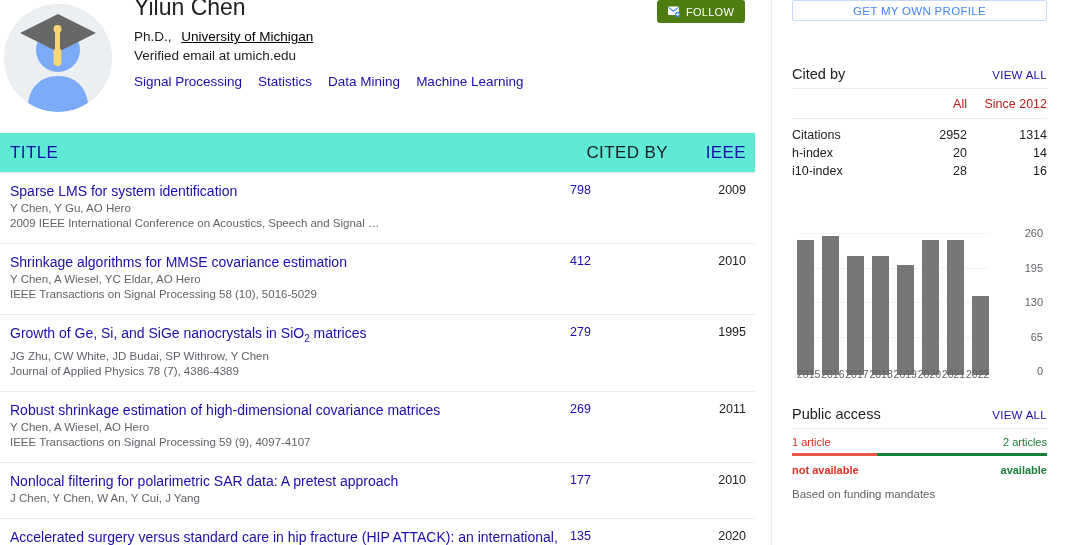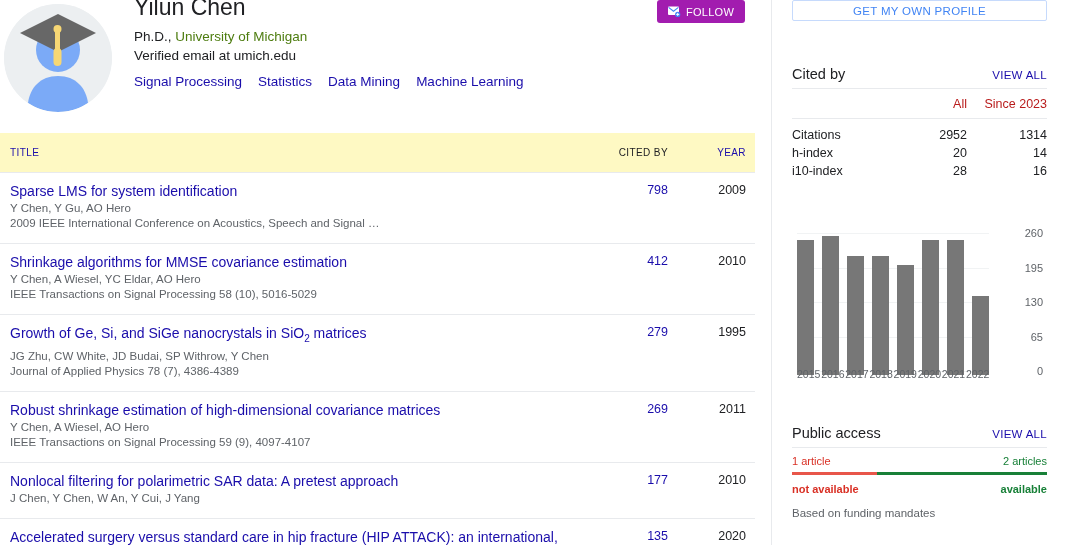--- a/index.html
+++ b/index.html
@@ -65,41 +65,43 @@
     color: #202124;
     line-height: 19px;
     margin-top: 5px;
   }
   .prof-line2 {
     font-size: 13.5px;
     color: #202124;
     line-height: 19px;
   }
   .aff-link {
-    color: #4d7c0f;
+    color: #000000;
+    text-decoration: underline;
     cursor: pointer;
+    margin-left: 6px;
   }
   .interests {
     margin-top: 8px;
     font-size: 13.5px;
     line-height: 18px;
   }
   .interests a {
     color: #1a0dab;
     text-decoration: none;
     margin-right: 16px;
     cursor: pointer;
   }
   .follow-btn {
     position: absolute;
     left: 657px;
     top: 0px;
     width: 88px;
     height: 23px;
-    background: #a21caf;
+    background: #4d7c0f;
     border-radius: 3px;
     color: #ffffff;
     font-size: 11px;
     letter-spacing: 0.3px;
     display: flex;
     align-items: center;
     justify-content: center;
     gap: 5px;
     cursor: pointer;
     border: none;
@@ -108,25 +110,25 @@
   .follow-btn .mail-icon { display: flex; align-items: center; }
 
   
   .pub-table {
     position: absolute;
     left: 0;
     top: 133px;
     width: 755px;
   }
   .pub-head {
-    background: #fef9c3;
+    background: #5eead4;
     height: 39px;
     display: flex;
     align-items: center;
-    font-size: 10px;
+    font-size: 17px;
     letter-spacing: 0.4px;
     border-bottom: 1px solid #e8eaed;
   }
   .col-title { width: 560px; padding-left: 10px; color: #1a0dab; cursor: pointer;}
   .col-cited { width: 98px; text-align: right; color: #202124; }
   .col-year  { width: 78px; text-align: right; padding-right: 9px; color: #1a0dab; cursor: pointer;}
 
   .pub-row {
     display: flex;
     align-items: flex-start;
@@ -147,21 +149,20 @@
     color: #5f6368;
     line-height: 15px;
   }
   .pub-venue {
     font-size: 11.5px;
     color: #5f6368;
     line-height: 15px;
   }
   .pub-cited {
     width: 98px;
-    text-align: right;
     font-size: 12.5px;
     color: #1a0dab;
     cursor: pointer;
     padding-top: 1px;
   }
   .pub-year {
     width: 78px;
     text-align: right;
     padding-right: 9px;
     font-size: 12.5px;
@@ -366,21 +367,21 @@
           </svg>
         </span>
         <span>FOLLOW</span>
       </button>
     </div>
 
     <div class="pub-table">
       <div class="pub-head">
         <div class="col-title">TITLE</div>
         <div class="col-cited">CITED BY</div>
-        <div class="col-year">YEAR</div>
+        <div class="col-year">IEEE</div>
       </div>
       <div id="pub-rows">
           <div class="pub-row">
             <div class="pub-main">
               <div class="pub-title">Sparse LMS for system identification</div>
               <div class="pub-authors">Y Chen, Y Gu, AO Hero</div>
               <div class="pub-venue">2009 IEEE International Conference on Acoustics, Speech and Signal …</div>
             </div>
             <div class="pub-cited">798</div>
             <div class="pub-year">2009</div>
@@ -440,21 +441,21 @@
     <div class="panel" style="top:66px;">
       <div class="panel-head">
         <div class="panel-title">Cited by</div>
         <div class="panel-viewall">VIEW ALL</div>
       </div>
       <table class="cite-table">
         <tbody>
           <tr class="cite-hdr">
             <td class="c-label"></td>
             <td class="c-all">All</td>
-            <td class="c-since">Since 2023</td>
+            <td class="c-since">Since 2012</td>
           </tr>
         </tbody>
         <tbody id="metric-rows">
             <tr class="cite-row">
               <td class="c-label">Citations</td>
               <td class="c-all">2952</td>
               <td class="c-since">1314</td>
             </tr>
             <tr class="cite-row">
               <td class="c-label">h-index</td>
@@ -502,21 +503,21 @@
         </div>
       <div class="y-labels" id="y-labels">
           <div class="y-label" style="top: 10px;">260</div>
           <div class="y-label" style="top: 44.5px;">195</div>
           <div class="y-label" style="top: 79px;">130</div>
           <div class="y-label" style="top: 113.5px;">65</div>
           <div class="y-label" style="top: 148px;">0</div>
         </div>
     </div>
 
-    <div class="panel" style="top:425px;">
+    <div class="panel" style="top:406px;">
       <div class="panel-head">
         <div class="panel-title">Public access</div>
         <div class="panel-viewall">VIEW ALL</div>
       </div>
       <div class="pa-row">
         <div class="pa-left">1 article</div>
         <div class="pa-right">2 articles</div>
       </div>
       <div class="pa-bar">
         <div class="pa-bar-red" id="pa-red" style="width: 33.3%; background: rgb(232, 86, 74);"></div>

